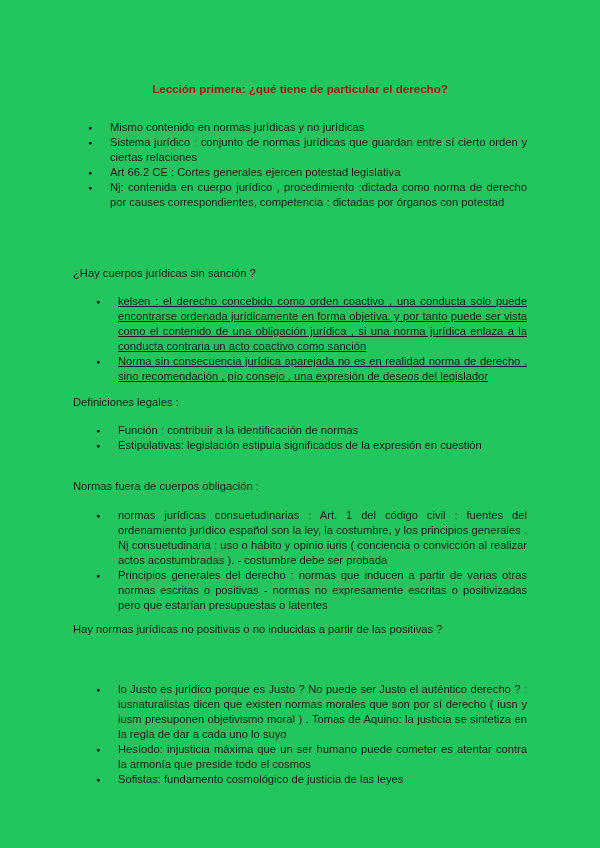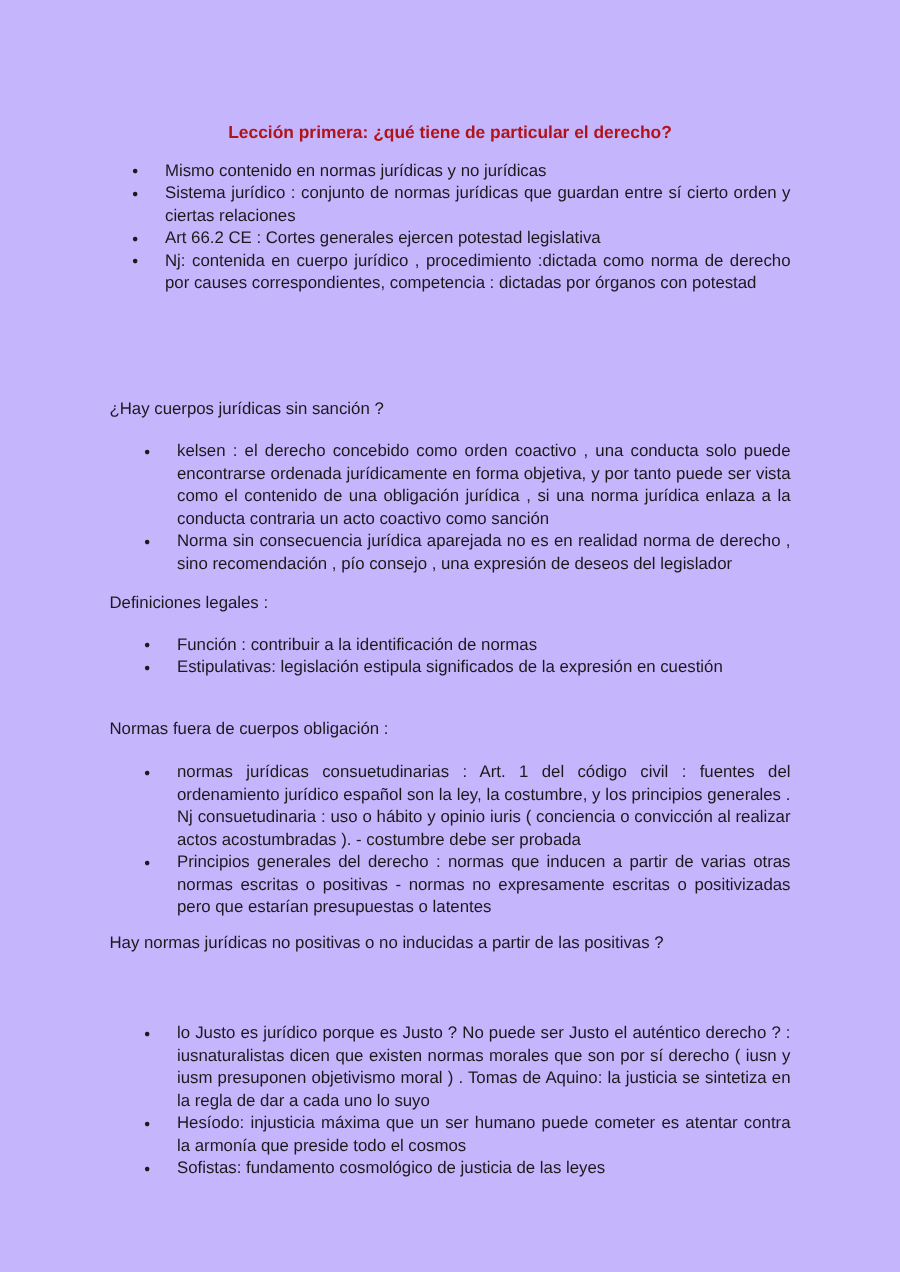--- a/index.html
+++ b/index.html
@@ -1,26 +1,26 @@
 <!DOCTYPE html>
 <html><head>
   <meta charset="utf-8">
   <style>
     html, body { margin: 0; padding: 0; background: #ffffff; }
     body { width: 600px; height: 848px; position: relative; overflow: hidden;
       font-family: "Liberation Sans", sans-serif; color: #1a1a1a; font-size: 11.2px; }
-    .page { position: absolute; left: 0; top: 0; width: 600px; height: 848px; background: #c4b5fd; }
+    .page { position: absolute; left: 0; top: 0; width: 600px; height: 848px; background: #22c55e; }
     .title { position: absolute; left: 0; width: 600px; top: 82px; text-align: center;
       font-weight: bold; font-size: 11.6px; color: #b0141a; }
     .heading { position: absolute; left: 73px; width: 460px; line-height: 15px; }
     ul.blist { position: absolute; margin: 0; padding: 0; list-style: none; }
     ul.blist li { position: relative; padding-left: 25px; line-height: 15px; text-align: justify; }
     ul.blist li::before { content: "\25CF"; position: absolute; left: 3px; top: 0; font-size: 7px; line-height: 15px; }
-    .l1 { left: 85px; width: 442px; top: 107px; }
-    .l2 { left: 93px; width: 434px; top: 294px; }
+    .l1 { left: 85px; width: 442px; top: 120px; }
+    .l2 { left: 93px; width: 434px; top: 294px; text-decoration: underline; }
     .l3 { left: 93px; width: 434px; top: 423px; }
   </style>
 </head>
 <body>
 
 <div class="page">
   <div class="title">Lección primera: ¿qué tiene de particular el derecho?</div>
 
   <ul class="blist l1">
     <li> Mismo contenido en normas jurídicas y no jurídicas</li>

